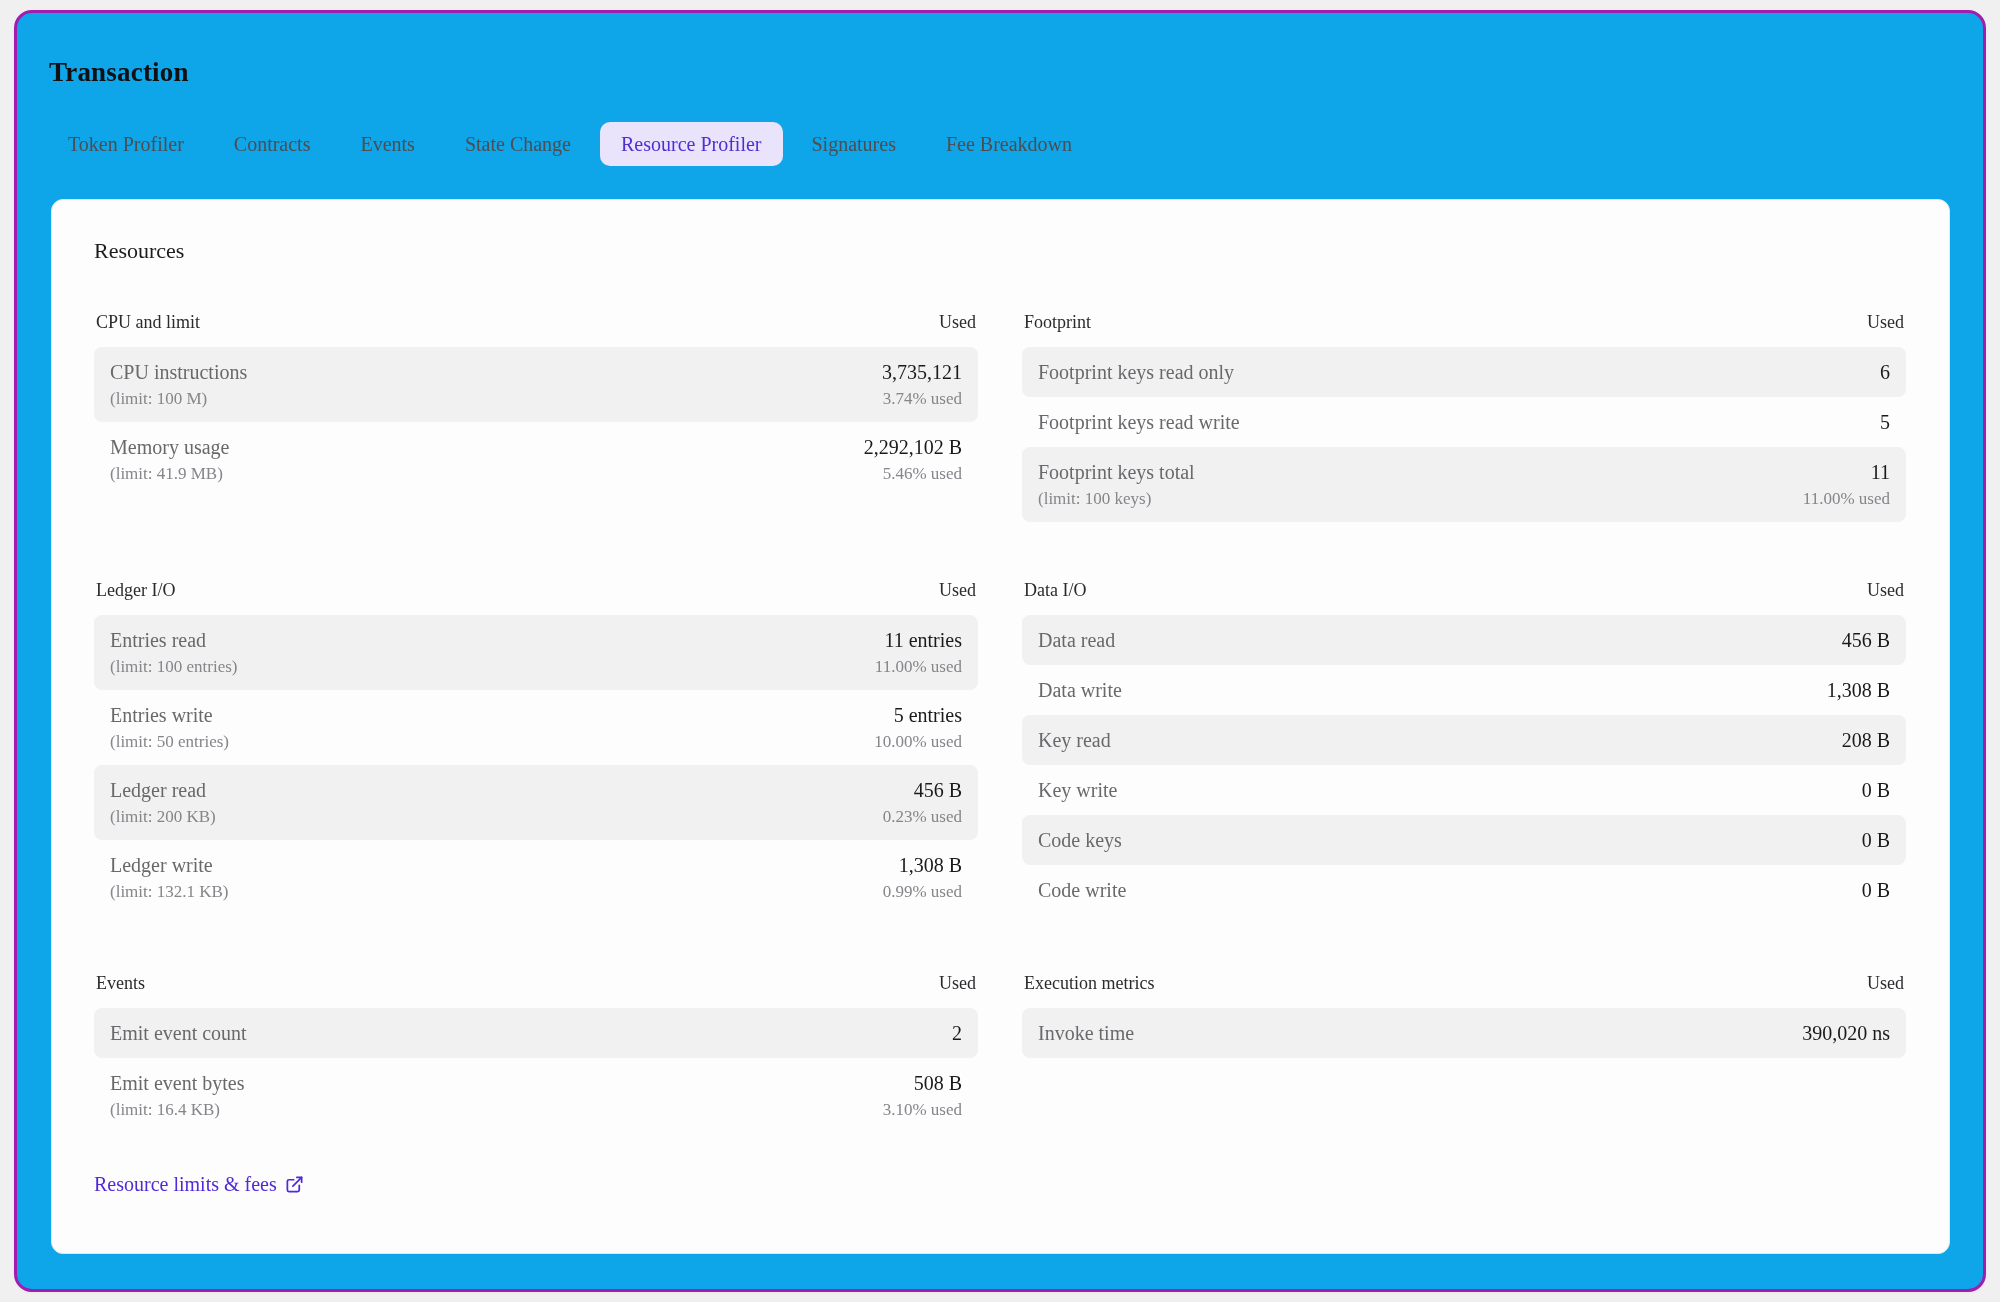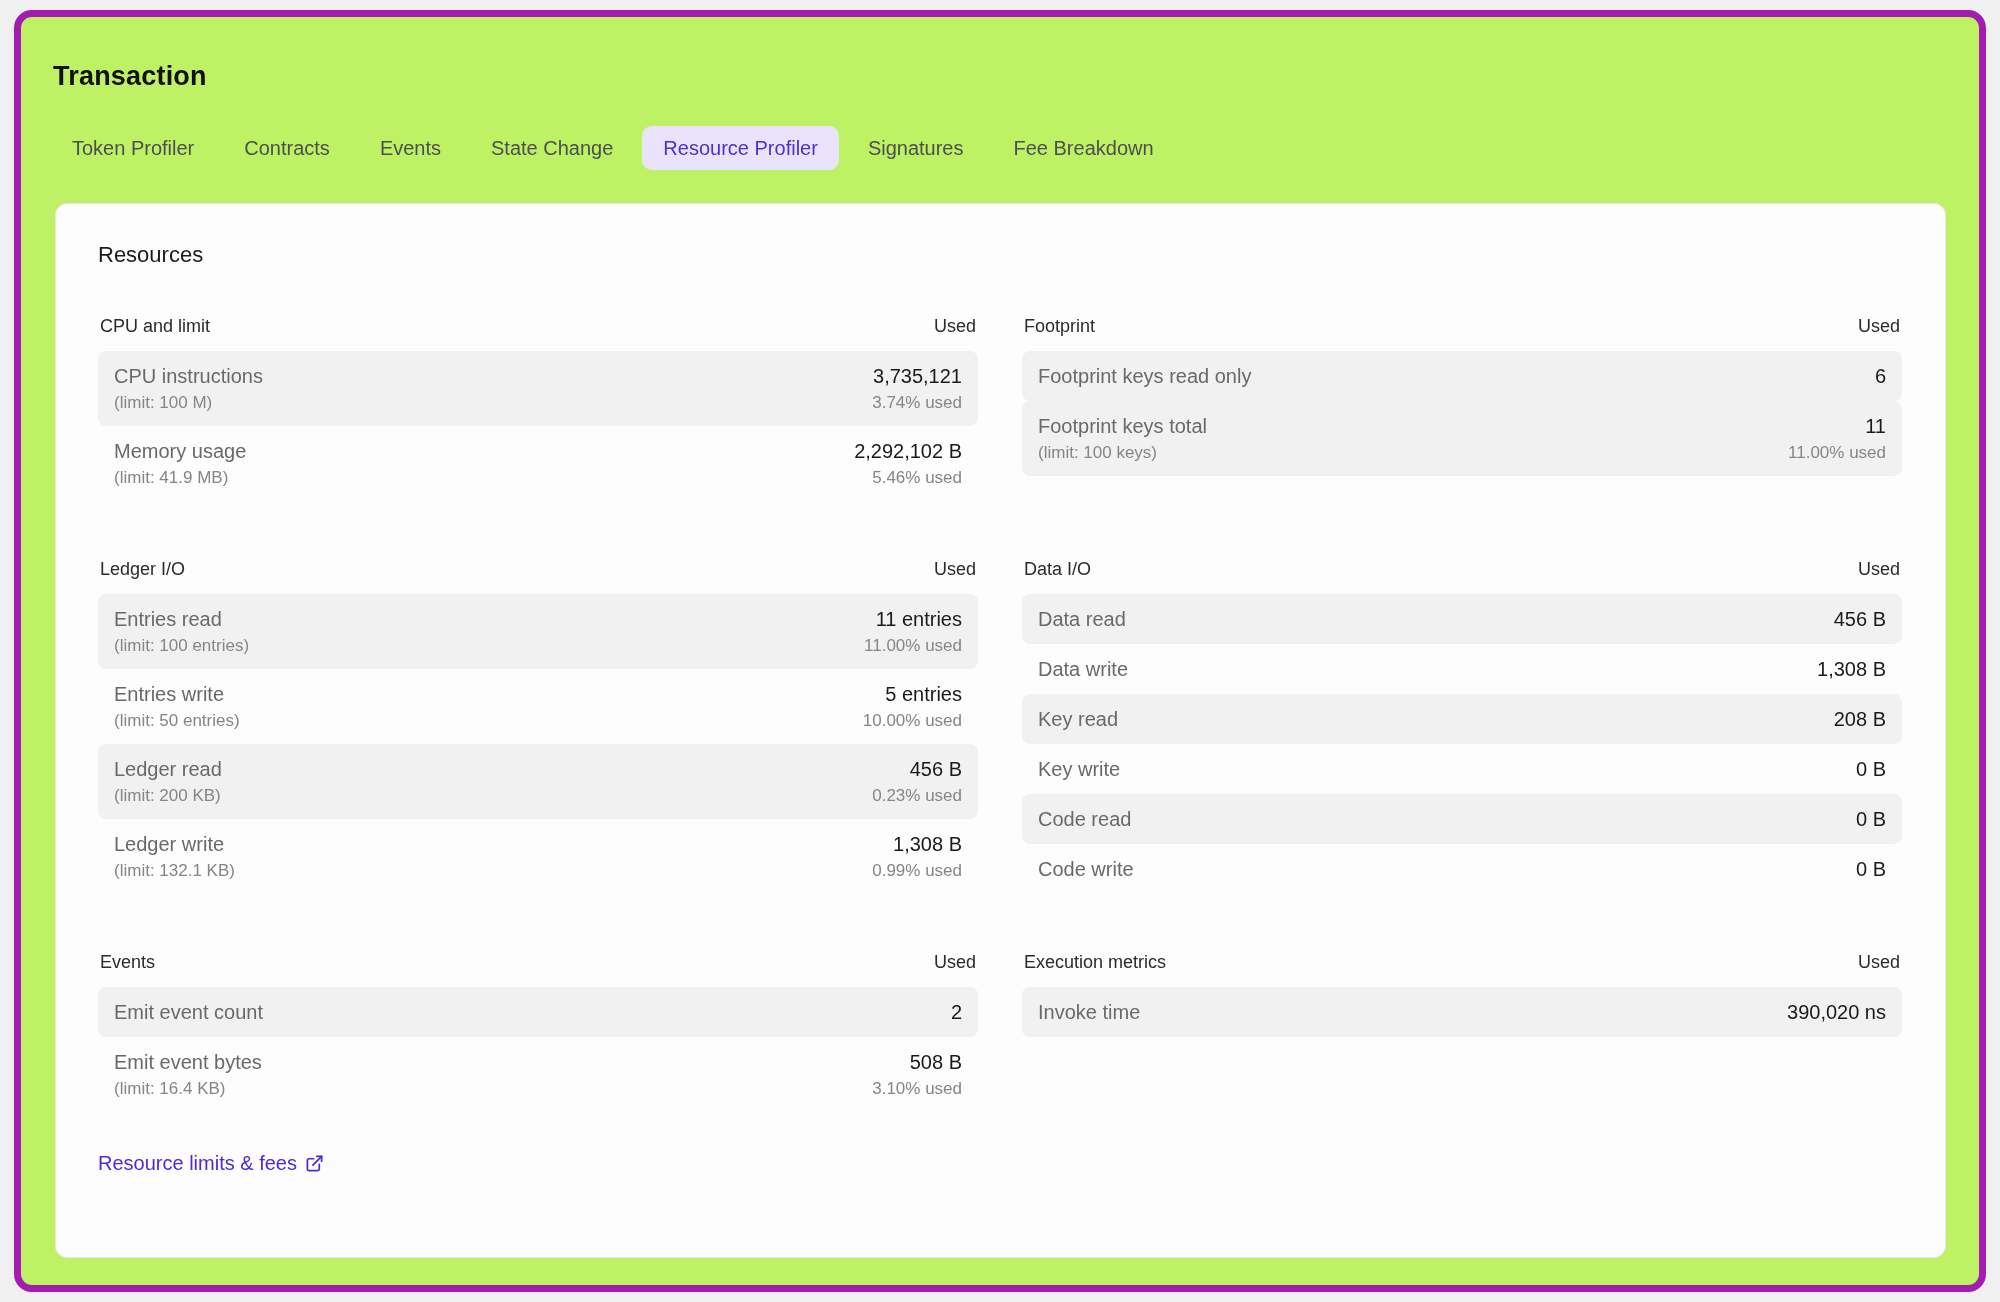--- a/index.html
+++ b/index.html
@@ -7,24 +7,25 @@
   body {
     background: #f0f0f1;
     font-family: "Liberation Sans", "DejaVu Sans", sans-serif;
     color: #1a1a1c;
     position: relative;
   }
   .outer-card {
     position: absolute;
     left: 14px; top: 10px;
     width: 1972px; height: 1282px;
-    background: #bef264;
-    border: 7px solid #a21caf;
+    background: #0ea5e9;
+    border: 3px solid #a21caf;
     border-radius: 18px;
     box-shadow: 0 1px 3px rgba(0,0,0,0.04);
+    font-family: Liberation Serif, serif;
   }
   .page-title {
     margin: 44px 0 0 32px;
     font-size: 27px;
     font-weight: 700;
     color: #111113;
     letter-spacing: 0.2px;
   }
   .tabs {
     display: flex;
@@ -183,20 +184,30 @@
             <div class="row shaded">
     <div class="row-left">
       <div class="row-label">Footprint keys read only</div>
 
     </div>
     <div class="row-right">
       <div class="row-value">6</div>
 
     </div>
   </div>
+            <div class="row">
+    <div class="row-left">
+      <div class="row-label">Footprint keys read write</div>
+
+    </div>
+    <div class="row-right">
+      <div class="row-value">5</div>
+
+    </div>
+  </div>
             <div class="row shaded">
     <div class="row-left">
       <div class="row-label">Footprint keys total</div>
       <div class="row-limit">(limit: 100 keys)</div>
     </div>
     <div class="row-right">
       <div class="row-value">11</div>
       <div class="row-percent">11.00% used</div>
     </div>
   </div>
@@ -291,21 +302,21 @@
       <div class="row-label">Key write</div>
 
     </div>
     <div class="row-right">
       <div class="row-value">0 B</div>
 
     </div>
   </div>
             <div class="row shaded">
     <div class="row-left">
-      <div class="row-label">Code read</div>
+      <div class="row-label">Code keys</div>
 
     </div>
     <div class="row-right">
       <div class="row-value">0 B</div>
 
     </div>
   </div>
             <div class="row">
     <div class="row-left">
       <div class="row-label">Code write</div>

